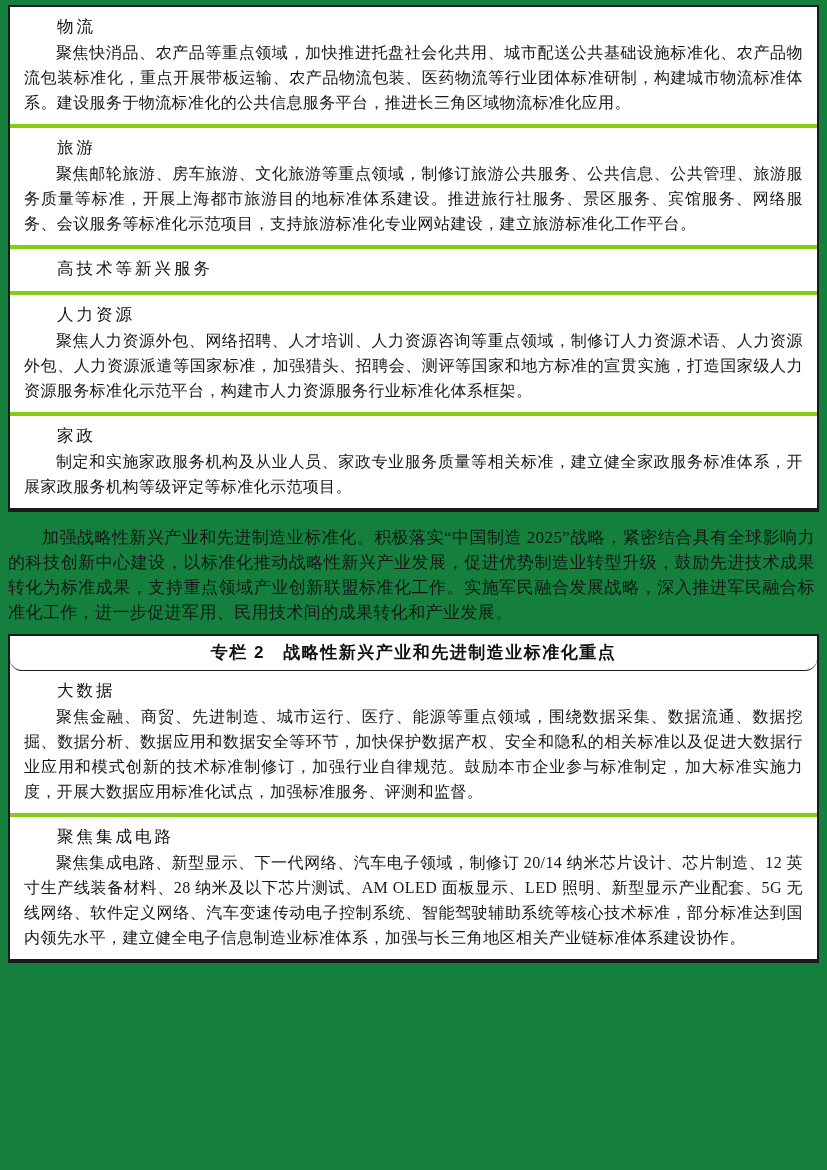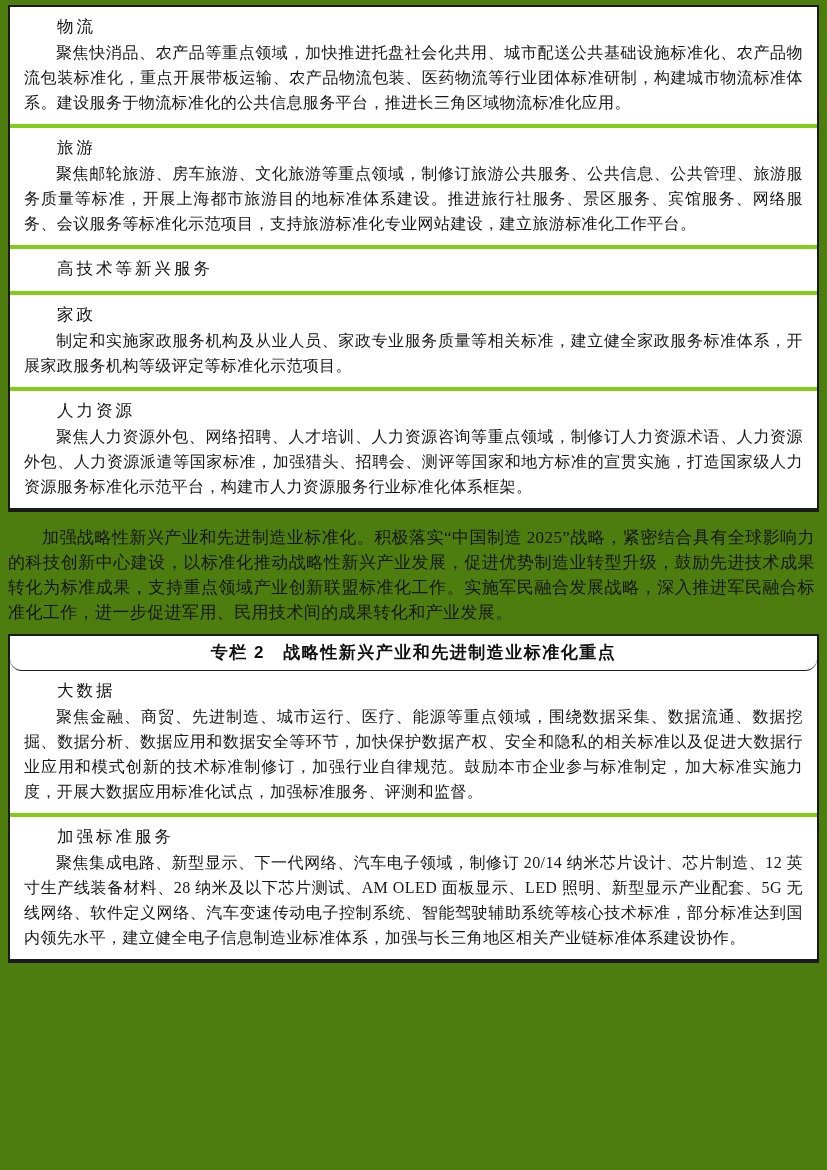--- a/index.html
+++ b/index.html
@@ -2,21 +2,21 @@
 <html><head>
 <meta charset="utf-8">
 <style>
   * { margin: 0; padding: 0; box-sizing: border-box; }
   html, body { background: #ffffff; }
   .page {
     position: relative;
     width: 827px;
     height: 1170px;
     margin: 0 auto;
-    background: #4d7c0f;
+    background: #15803d;
     padding: 5px 8px 0 8px;
     color: #1a1a1a;
     overflow: hidden;
   }
   .panel {
     border: 2px solid #1a1a1a;
     border-bottom-width: 4px;
     background: #ffffff;
   }
   .section { padding: 7px 14px 9px 14px; }
@@ -78,42 +78,42 @@
       <div class="sec-heading">旅游</div>
       <p class="sec-text">聚焦邮轮旅游、房车旅游、文化旅游等重点领域，制修订旅游公共服务、公共信息、公共管理、旅游服务质量等标准，开展上海都市旅游目的地标准体系建设。推进旅行社服务、景区服务、宾馆服务、网络服务、会议服务等标准化示范项目，支持旅游标准化专业网站建设，建立旅游标准化工作平台。</p>
     </div>
 
 
     <div class="section">
       <div class="sec-heading">高技术等新兴服务</div>
     </div>
 
     <div class="section">
-      <div class="sec-heading">家政</div>
-      <p class="sec-text">制定和实施家政服务机构及从业人员、家政专业服务质量等相关标准，建立健全家政服务标准体系，开展家政服务机构等级评定等标准化示范项目。</p>
+      <div class="sec-heading">人力资源</div>
+      <p class="sec-text">聚焦人力资源外包、网络招聘、人才培训、人力资源咨询等重点领域，制修订人力资源术语、人力资源外包、人力资源派遣等国家标准，加强猎头、招聘会、测评等国家和地方标准的宣贯实施，打造国家级人力资源服务标准化示范平台，构建市人力资源服务行业标准化体系框架。</p>
     </div>
 
     <div class="section">
-      <div class="sec-heading">人力资源</div>
-      <p class="sec-text">聚焦人力资源外包、网络招聘、人才培训、人力资源咨询等重点领域，制修订人力资源术语、人力资源外包、人力资源派遣等国家标准，加强猎头、招聘会、测评等国家和地方标准的宣贯实施，打造国家级人力资源服务标准化示范平台，构建市人力资源服务行业标准化体系框架。</p>
+      <div class="sec-heading">家政</div>
+      <p class="sec-text">制定和实施家政服务机构及从业人员、家政专业服务质量等相关标准，建立健全家政服务标准体系，开展家政服务机构等级评定等标准化示范项目。</p>
     </div>
 
   </div>
 
   <p class="body-para">加强战略性新兴产业和先进制造业标准化。积极落实“中国制造 2025”战略，紧密结合具有全球影响力的科技创新中心建设，以标准化推动战略性新兴产业发展，促进优势制造业转型升级，鼓励先进技术成果转化为标准成果，支持重点领域产业创新联盟标准化工作。实施军民融合发展战略，深入推进军民融合标准化工作，进一步促进军用、民用技术间的成果转化和产业发展。</p>
 
   <div class="panel">
 
     <div class="column-title">专栏 2　战略性新兴产业和先进制造业标准化重点</div>
 
     <div class="section">
       <div class="sec-heading">大数据</div>
       <p class="sec-text">聚焦金融、商贸、先进制造、城市运行、医疗、能源等重点领域，围绕数据采集、数据流通、数据挖掘、数据分析、数据应用和数据安全等环节，加快保护数据产权、安全和隐私的相关标准以及促进大数据行业应用和模式创新的技术标准制修订，加强行业自律规范。鼓励本市企业参与标准制定，加大标准实施力度，开展大数据应用标准化试点，加强标准服务、评测和监督。</p>
     </div>
 
     <div class="section">
-      <div class="sec-heading">加强标准服务</div>
+      <div class="sec-heading">聚焦集成电路</div>
       <p class="sec-text">聚焦集成电路、新型显示、下一代网络、汽车电子领域，制修订 20/14 纳米芯片设计、芯片制造、12 英寸生产线装备材料、28 纳米及以下芯片测试、AM OLED 面板显示、LED 照明、新型显示产业配套、5G 无线网络、软件定义网络、汽车变速传动电子控制系统、智能驾驶辅助系统等核心技术标准，部分标准达到国内领先水平，建立健全电子信息制造业标准体系，加强与长三角地区相关产业链标准体系建设协作。</p>
     </div>
 
   </div>
 
 </div>
 
 </body></html>

